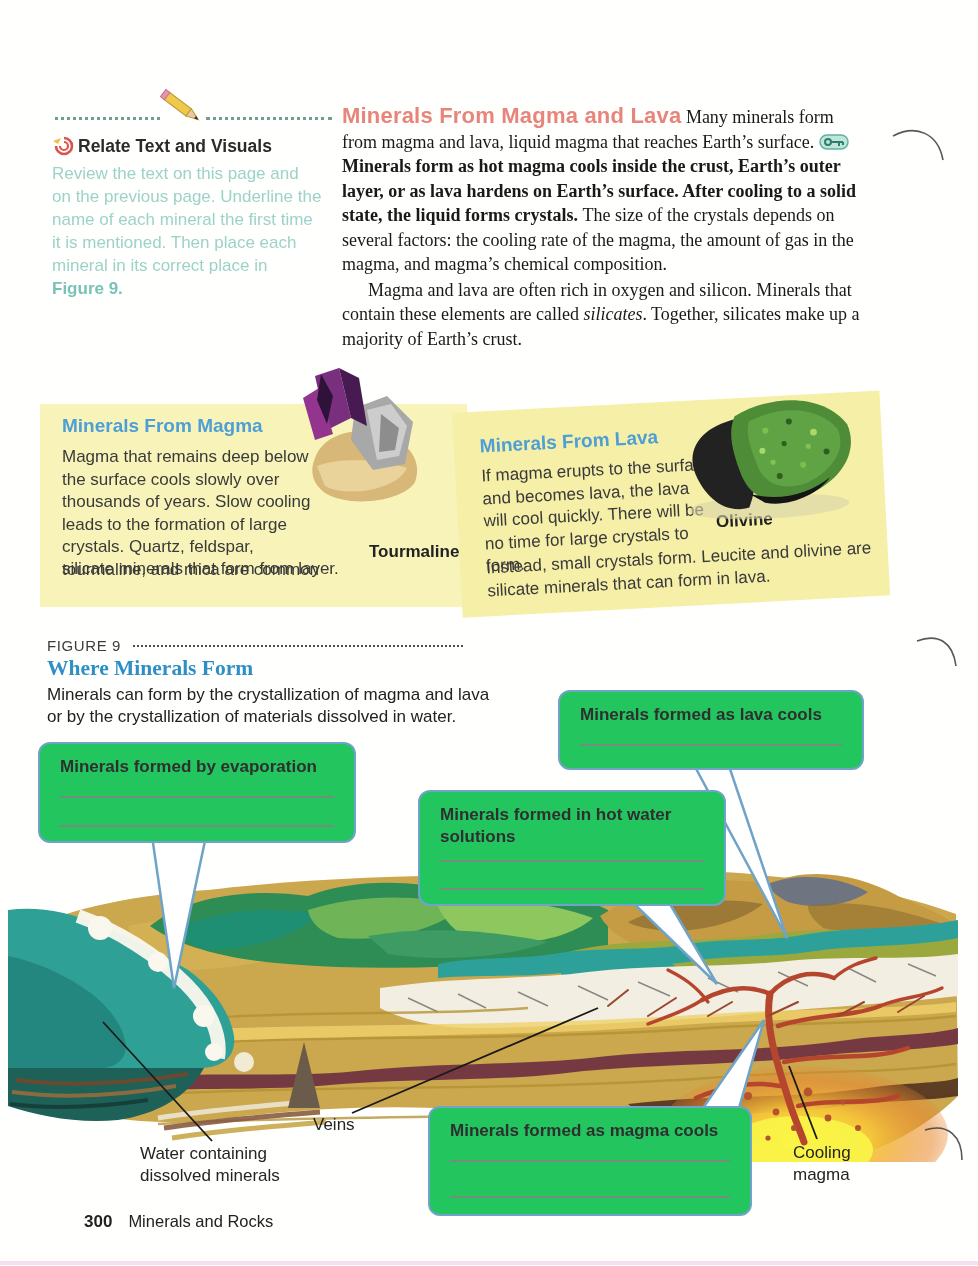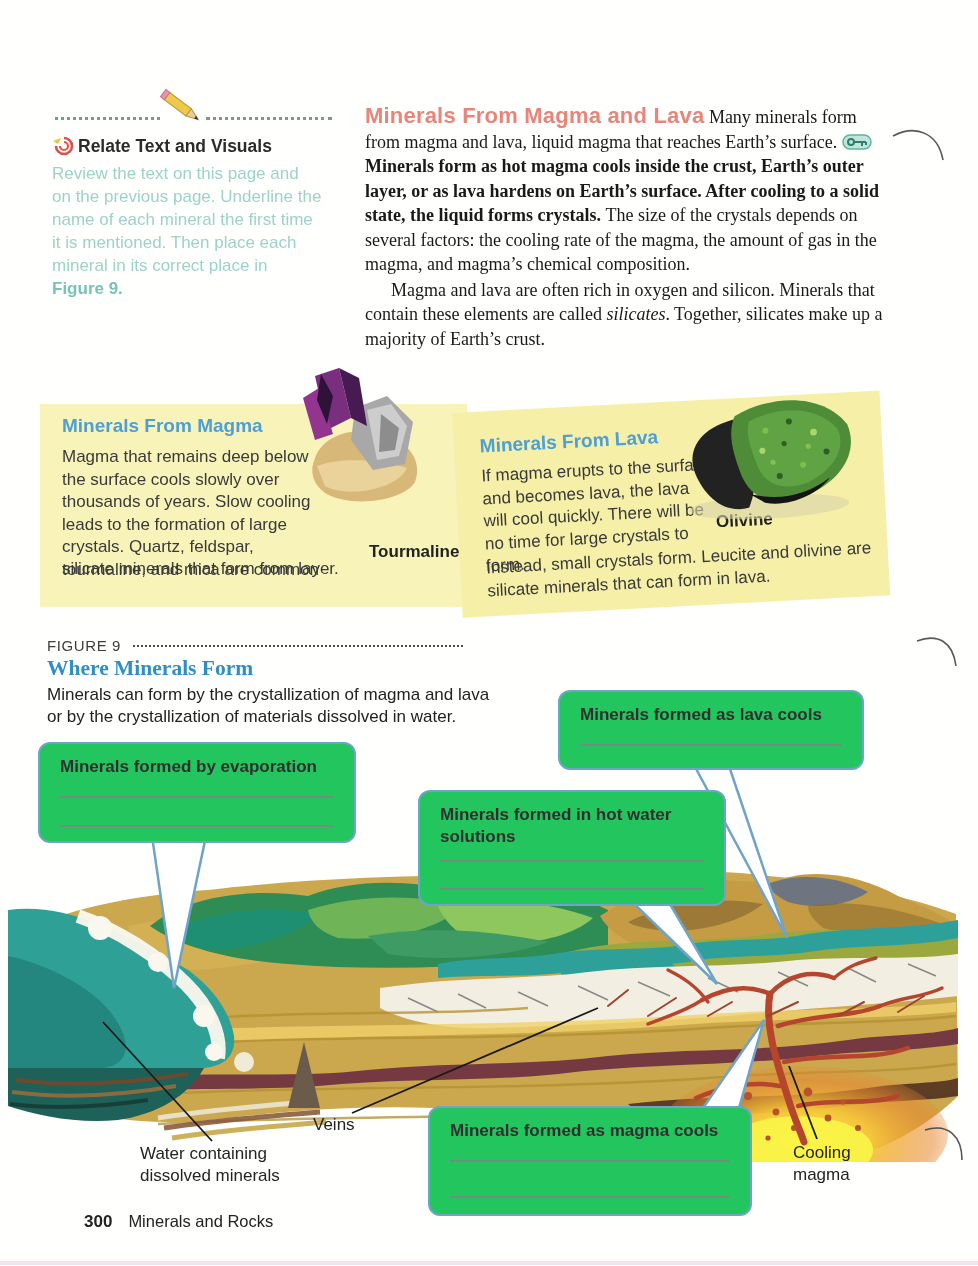--- a/index.html
+++ b/index.html
@@ -7,21 +7,21 @@
         font-family:"Liberation Sans",sans-serif;}
   .abs{position:absolute;}
 
   
   .dotline{border-top:3px dotted #6f9e98;height:0;}
   .sb-head{display:flex;align-items:center;gap:2px;font-weight:bold;font-size:17.5px;color:#2b2b2b;}
   .sb-body{font-size:17px;line-height:23px;color:#9cd2c8;width:270px;}
   .sb-body b{color:#79c2b6;}
 
   
-  .lead{width:524px;font-family:"Liberation Serif",serif;font-size:18px;line-height:24.5px;color:#191919;margin-left:23px;}
+  .lead{width:524px;font-family:"Liberation Serif",serif;font-size:18px;line-height:24.5px;color:#191919;}
   .lead p{margin:0;}
   .lead .p2{text-indent:26px;margin-top:1px;}
   .lead-head{font-family:"Liberation Sans",sans-serif;font-weight:bold;font-size:22px;
              color:#e8857b;letter-spacing:.2px;}
   .keybold{font-weight:bold;}
   .ital{font-style:italic;}
 
   
   .note{background:#f8f4b9;position:absolute;}
   .note h3{margin:0;font-size:19px;color:#4d9fd6;font-weight:bold;}

